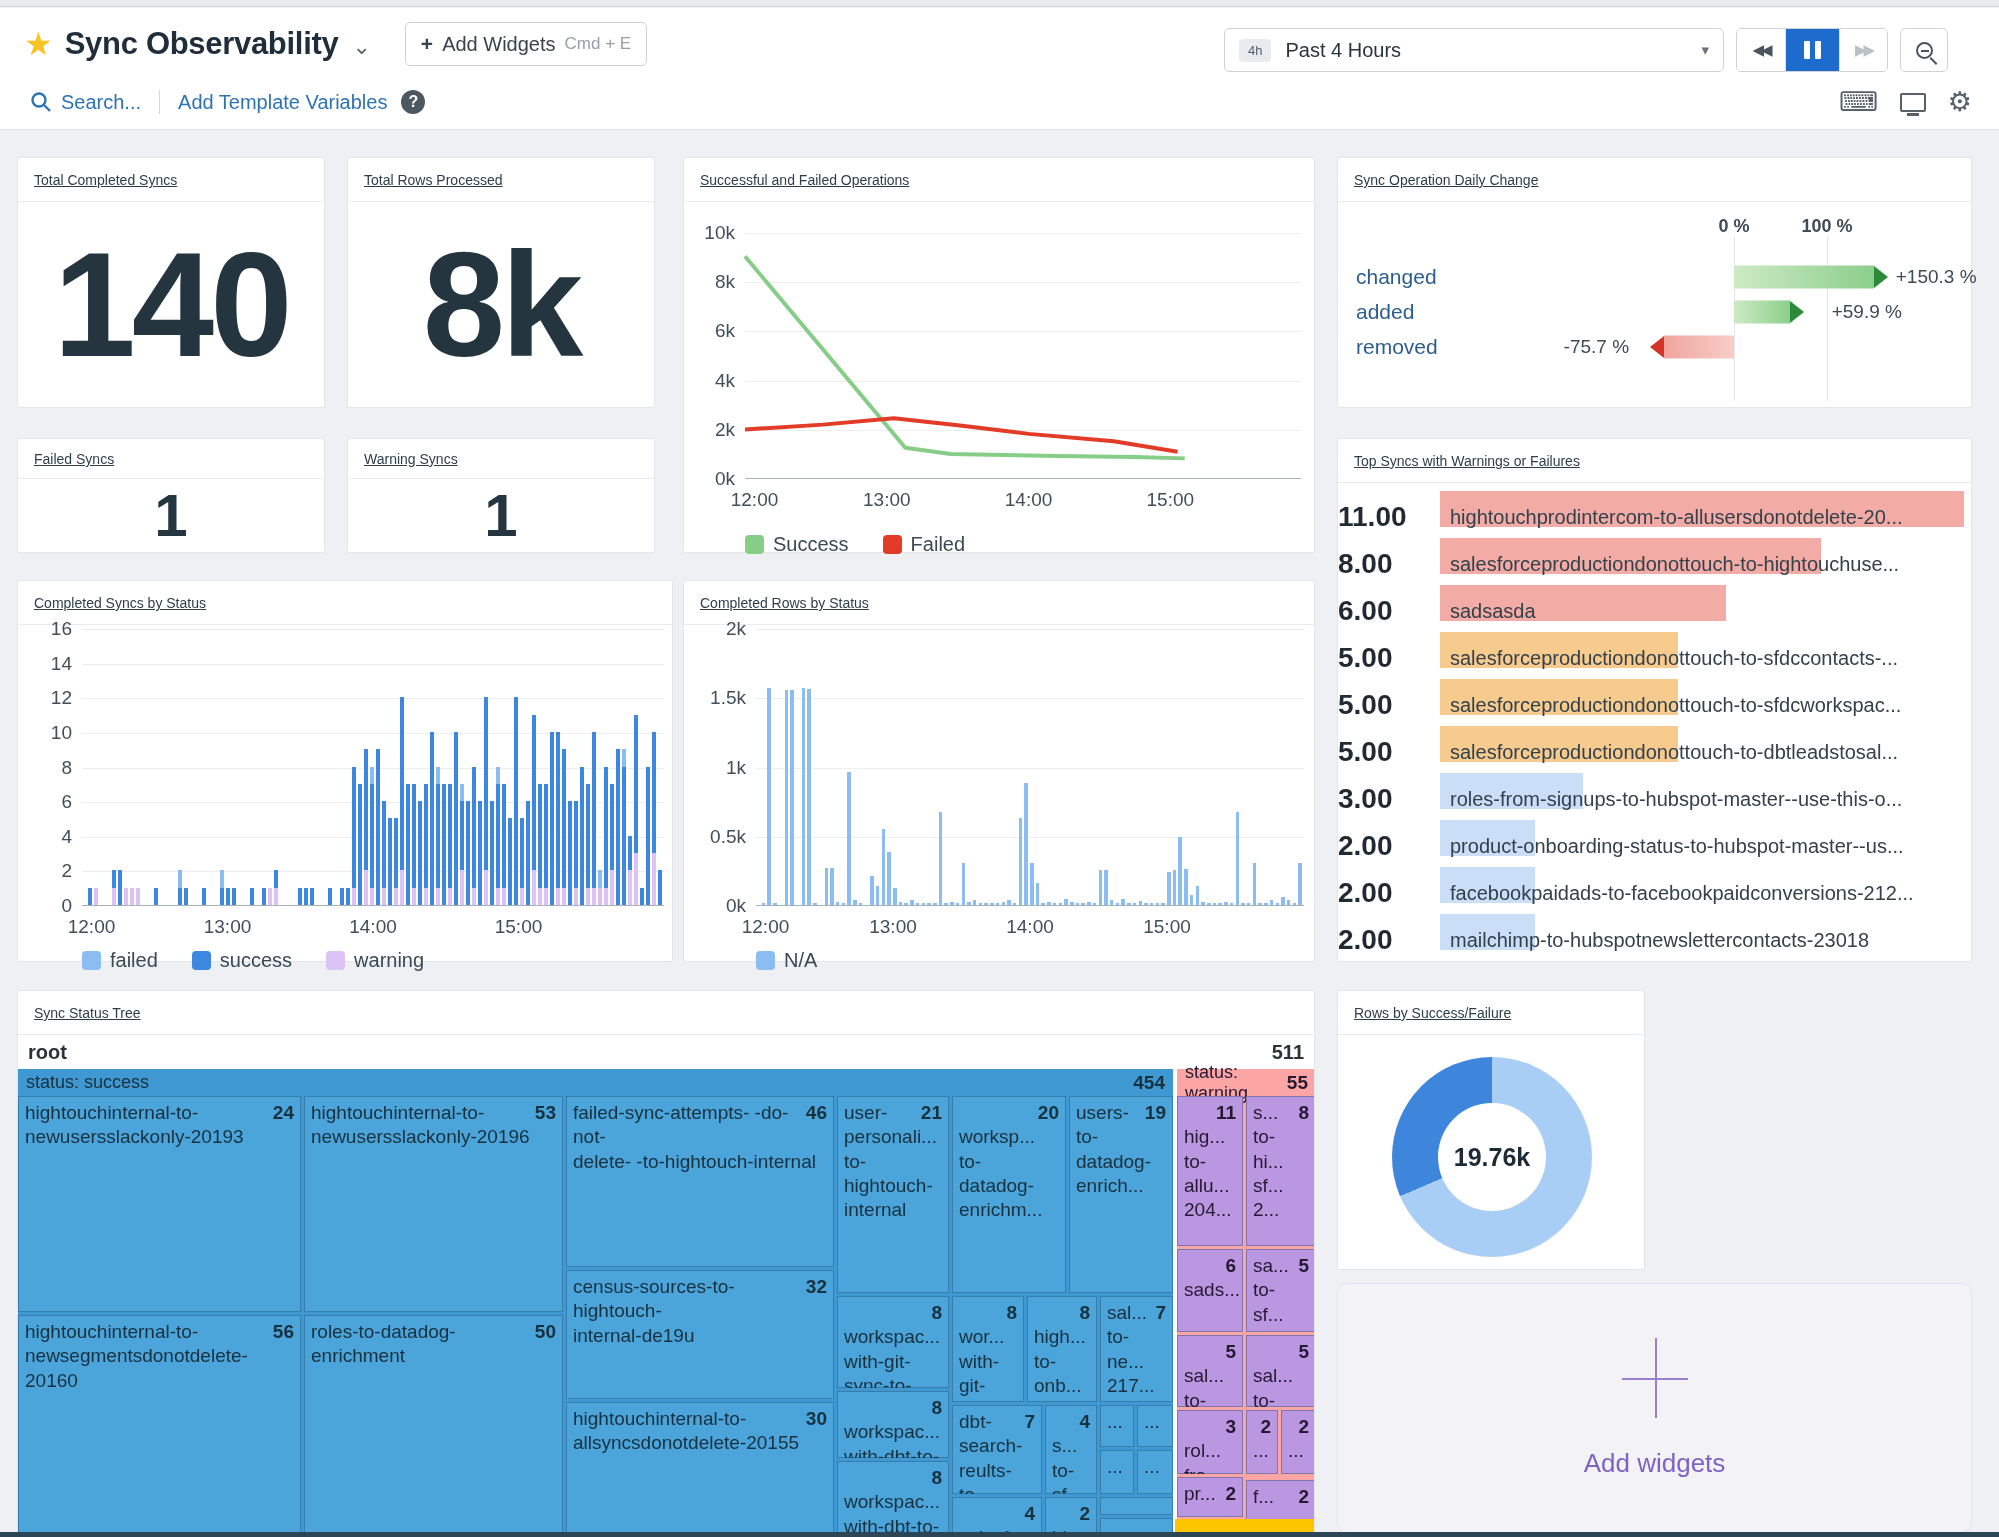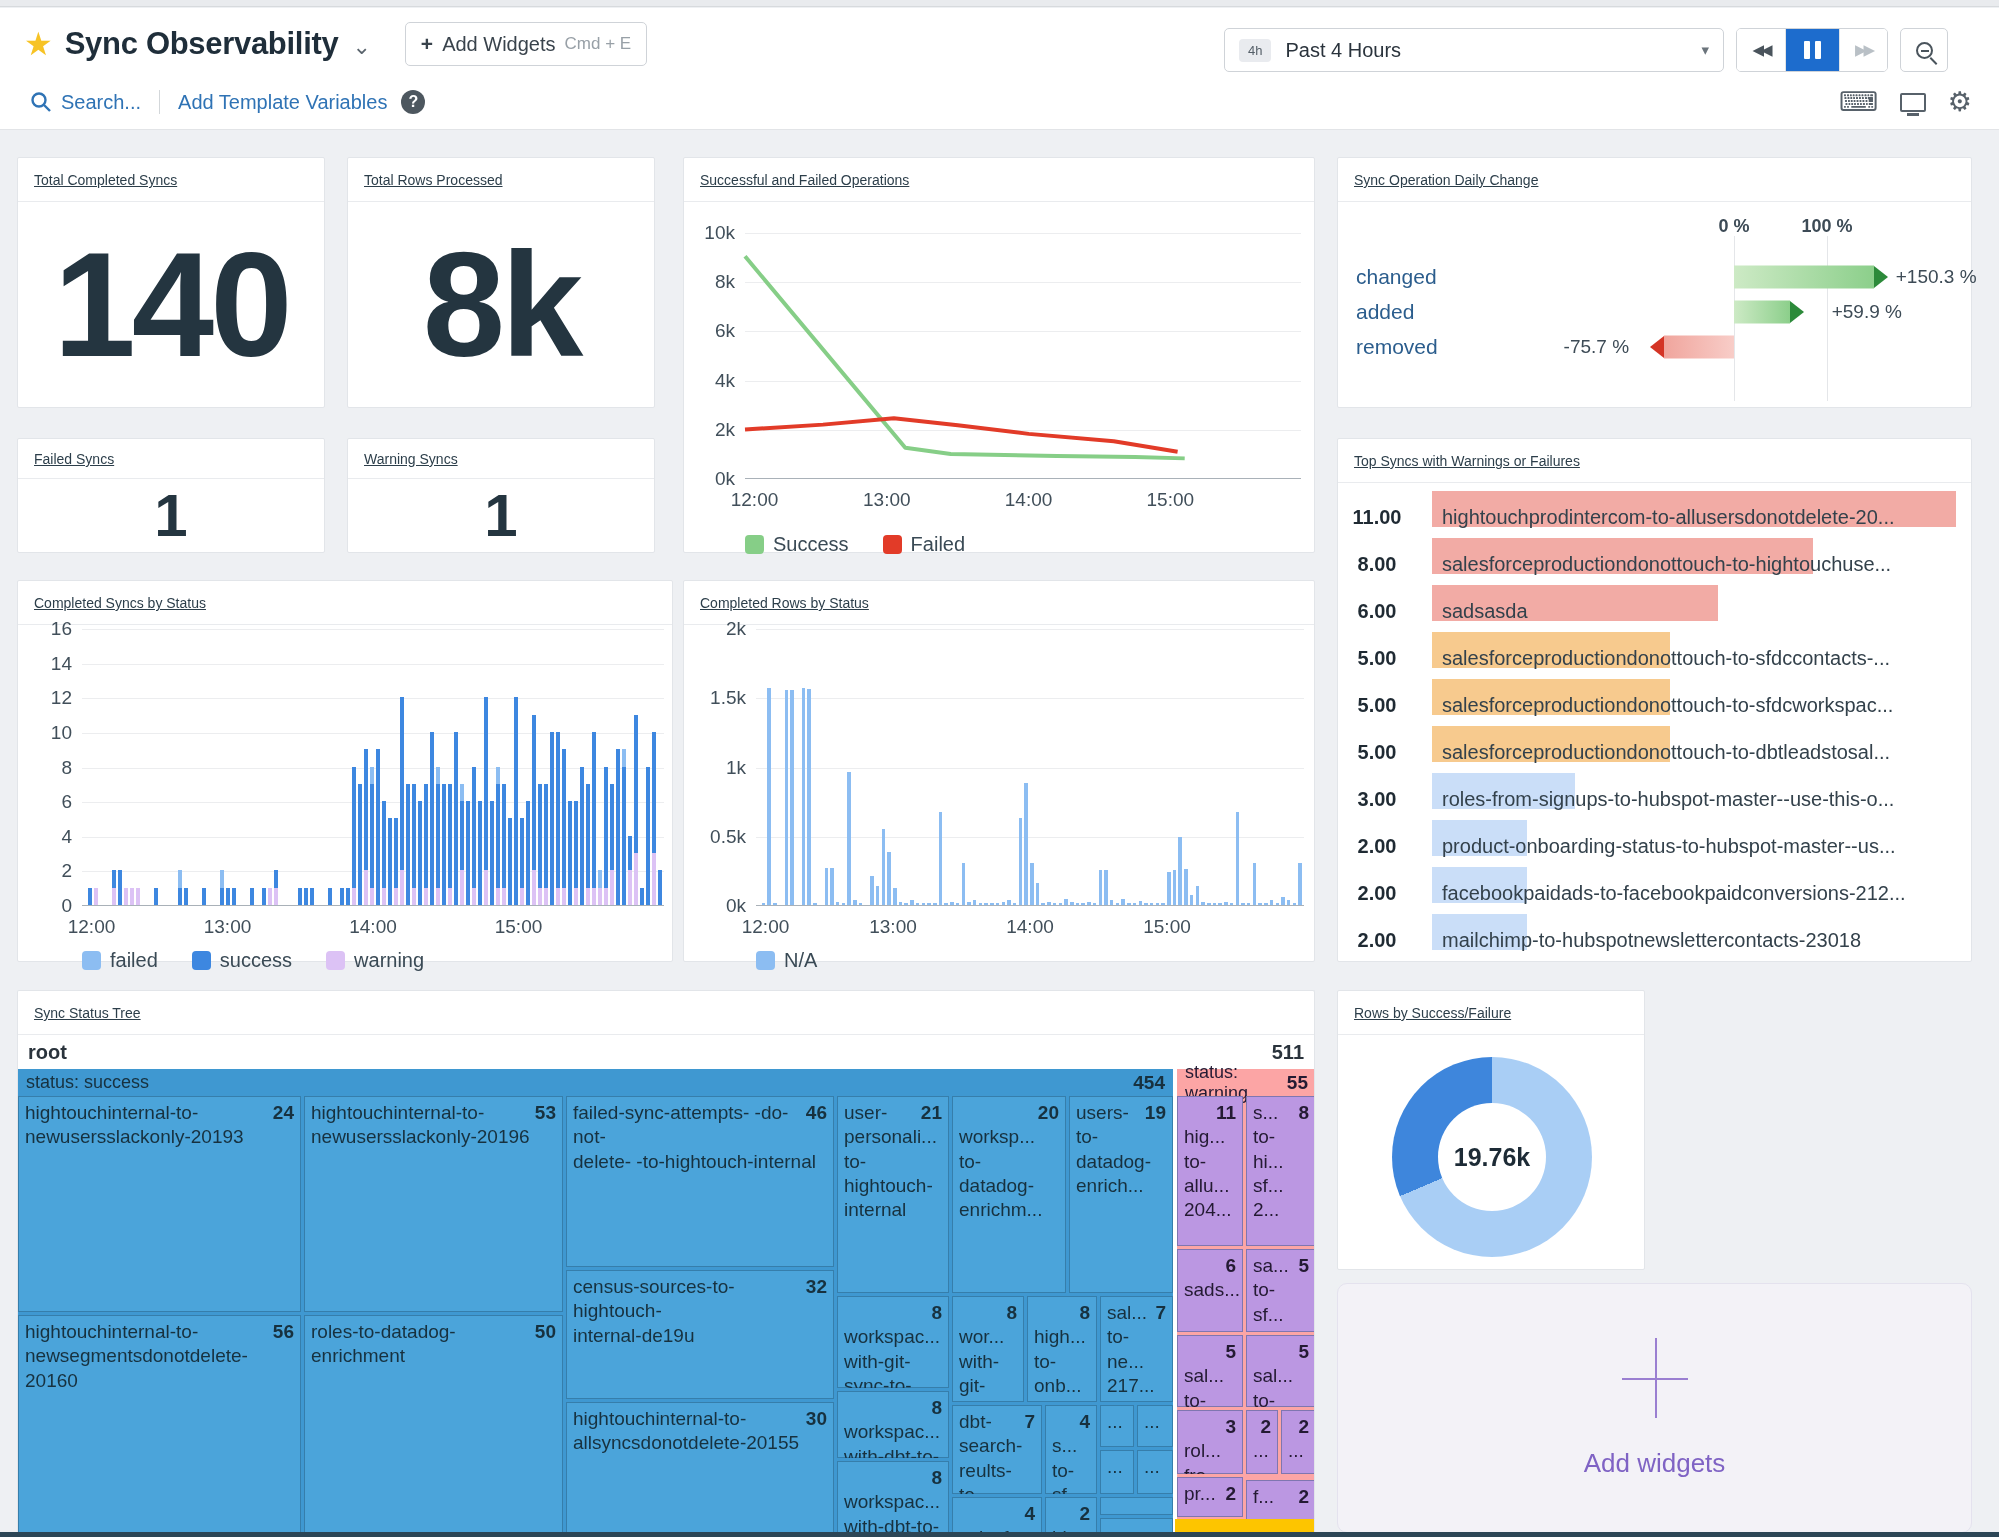--- a/index.html
+++ b/index.html
@@ -66,22 +66,22 @@
   
   .dc-grid { position:absolute; width:1px; background:#e4e6e9; top:78px; bottom:6px; }
   .dc-axis { position:absolute; top:58px; transform:translateX(-50%); font-size:18px; color:#3d4b56; font-weight:700; }
   .dc-row-label { position:absolute; left:18px; transform:translateY(-50%); font-size:21px; color:#2b5d8d; }
   .dc-bar { position:absolute; height:23px; transform:translateY(-50%); }
   .dc-arrow { position:absolute; top:50%; transform:translateY(-50%); width:0; height:0; border-top:11px solid transparent; border-bottom:11px solid transparent; }
   .dc-val { position:absolute; transform:translateY(-50%); font-size:19px; color:#3d4b56; white-space:nowrap; }
 
   
   .ts-row { position:absolute; left:0; right:10px; height:40px; display:flex; align-items:center; cursor:pointer; }
-  .ts-val { width:78px; text-align:center; font-size:20px; font-weight:700; color:#1f2a33; flex:none; }
-  .ts-track { position:relative; margin-left:16px; height:52px; flex:1; }
+  .ts-val { width:78px; text-align:left; font-size:28px; font-weight:700; color:#1f2a33; flex:none; }
+  .ts-track { position:relative; margin-left:24px; height:52px; flex:1; }
   .ts-bar { position:absolute; left:0; top:0; height:36px; }
   .ts-lbl { position:absolute; left:10px; top:50%; transform:translateY(-50%); font-size:20px; color:#33414b; white-space:nowrap; }
 
   
   #tree-body { position:absolute; top:44px; left:0; right:0; bottom:0; overflow:hidden; }
   #root-row { height:34px; display:flex; align-items:center; padding:0 10px; font-size:20px; font-weight:700; color:#2a333c; }
   #root-val { margin-left:auto; }
   .tgroup { position:absolute; top:34px; bottom:0; }
   .tg-head { height:27px; display:flex; align-items:center; padding:0 8px; font-size:18px; }
   .tg-head b { margin-left:auto; font-size:19px; }

